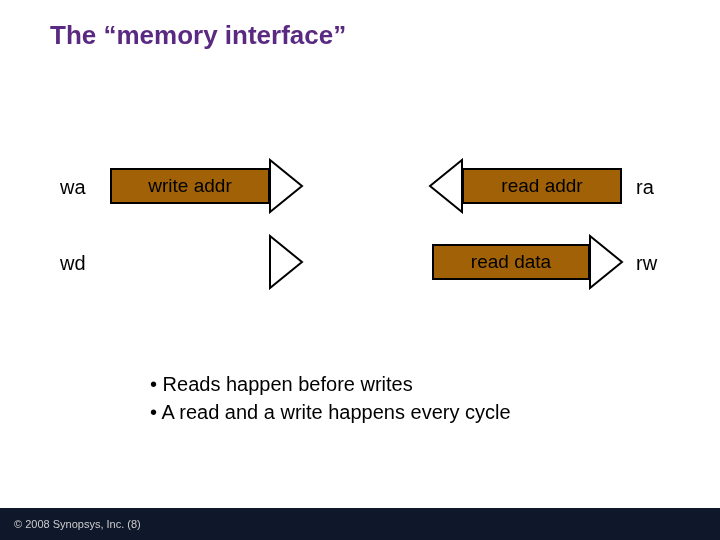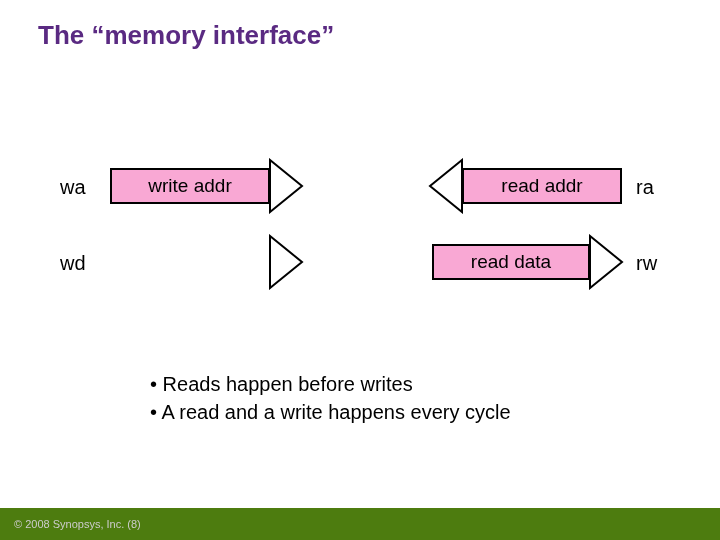--- a/index.html
+++ b/index.html
@@ -7,21 +7,21 @@
     padding: 0;
     width: 720px;
     height: 540px;
     font-family: Arial, Helvetica, sans-serif;
     background: #fff;
     position: relative;
     overflow: hidden;
   }
   .title {
     position: absolute;
-    left: 38px;
+    left: 50px;
     top: 20px;
     font-size: 26px;
     font-weight: bold;
     color: #5a2a82;
   }
   .diagram {
     position: absolute;
     left: 0;
     top: 120px;
     width: 720px;
@@ -34,21 +34,21 @@
   }
   .arrow-box {
     position: absolute;
     height: 36px;
     border: 2px solid #000;
     box-sizing: border-box;
     display: flex;
     align-items: center;
     justify-content: center;
     font-size: 19px;
-    background: #f9a8d4;
+    background: #a16207;
   }
   .memory-box {
     position: absolute;
     border: 2px solid #000;
     box-sizing: border-box;
     background: #fff;
     font-size: 19px;
     text-align: center;
     padding-top: 42px;
     line-height: 1.3;
@@ -65,21 +65,21 @@
   }
   .bullets div::before {
     content: "• ";
   }
   .footer {
     position: absolute;
     left: 0;
     bottom: 0;
     width: 720px;
     height: 32px;
-    background: #4d7c0f;
+    background: #0f172a;
     color: #ccc;
     font-size: 11px;
     display: flex;
     align-items: center;
     padding: 0 14px;
     box-sizing: border-box;
     justify-content: space-between;
   }
   .logo {
     color: #fff;

